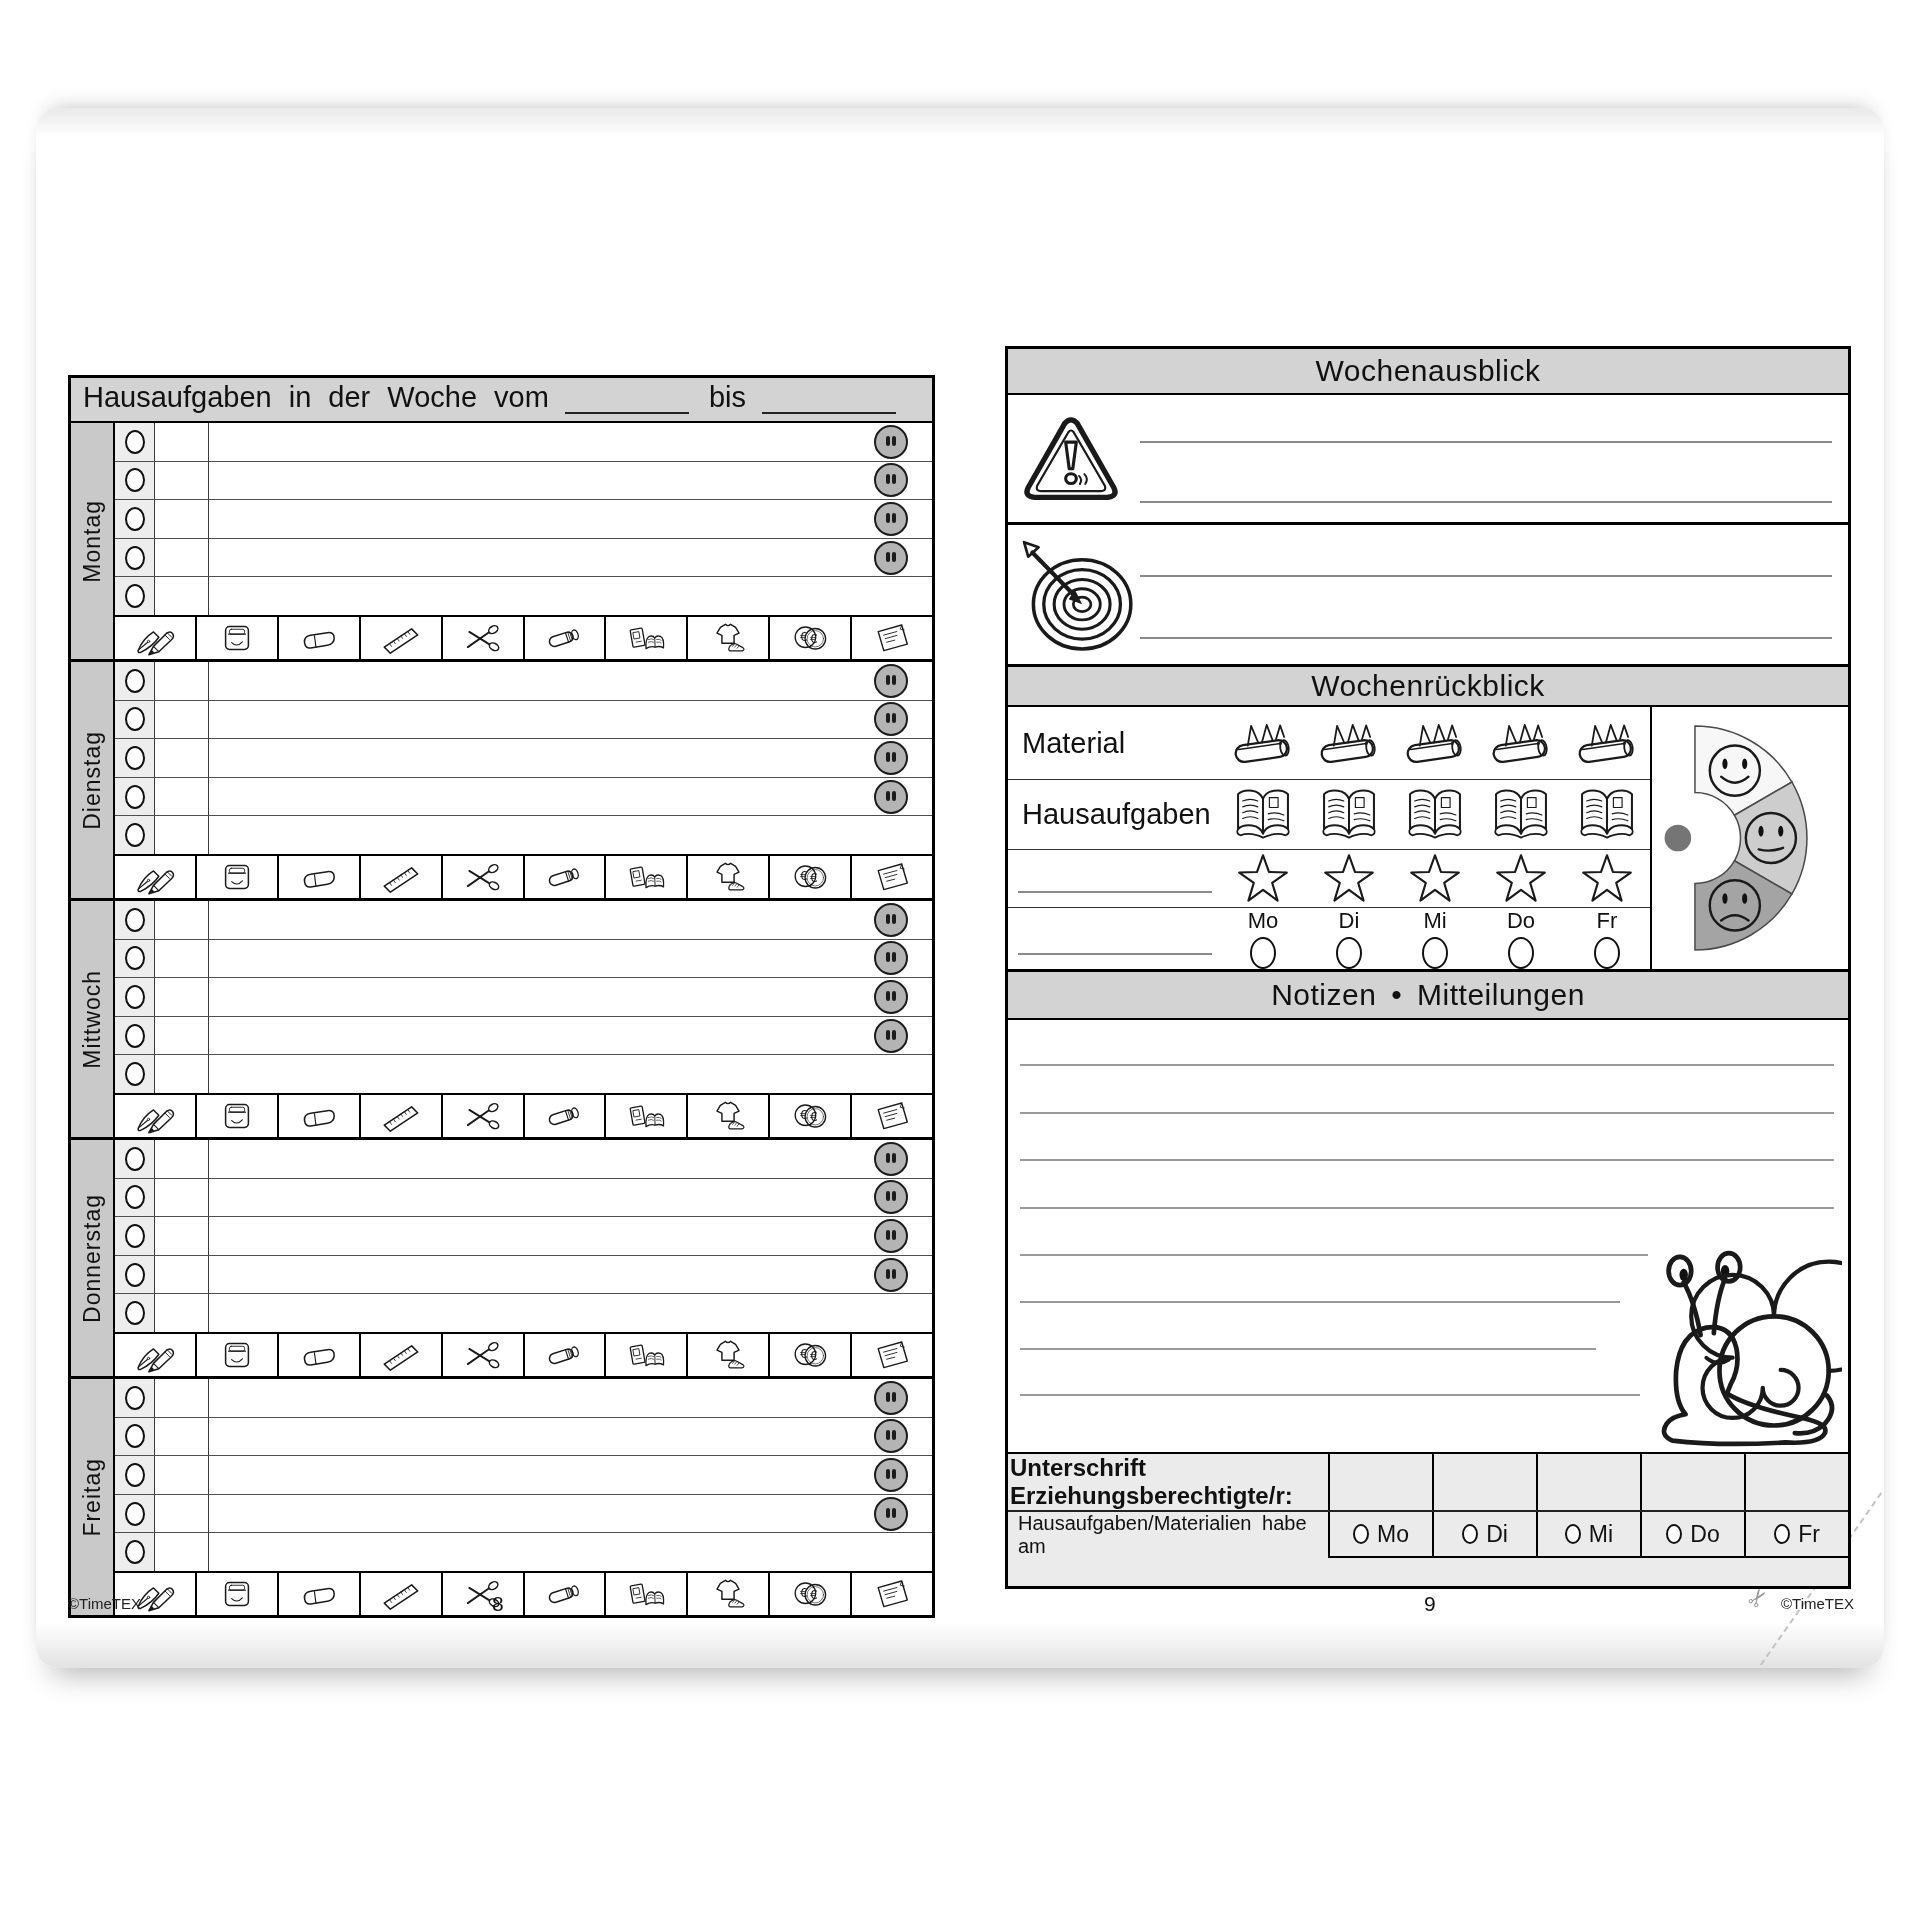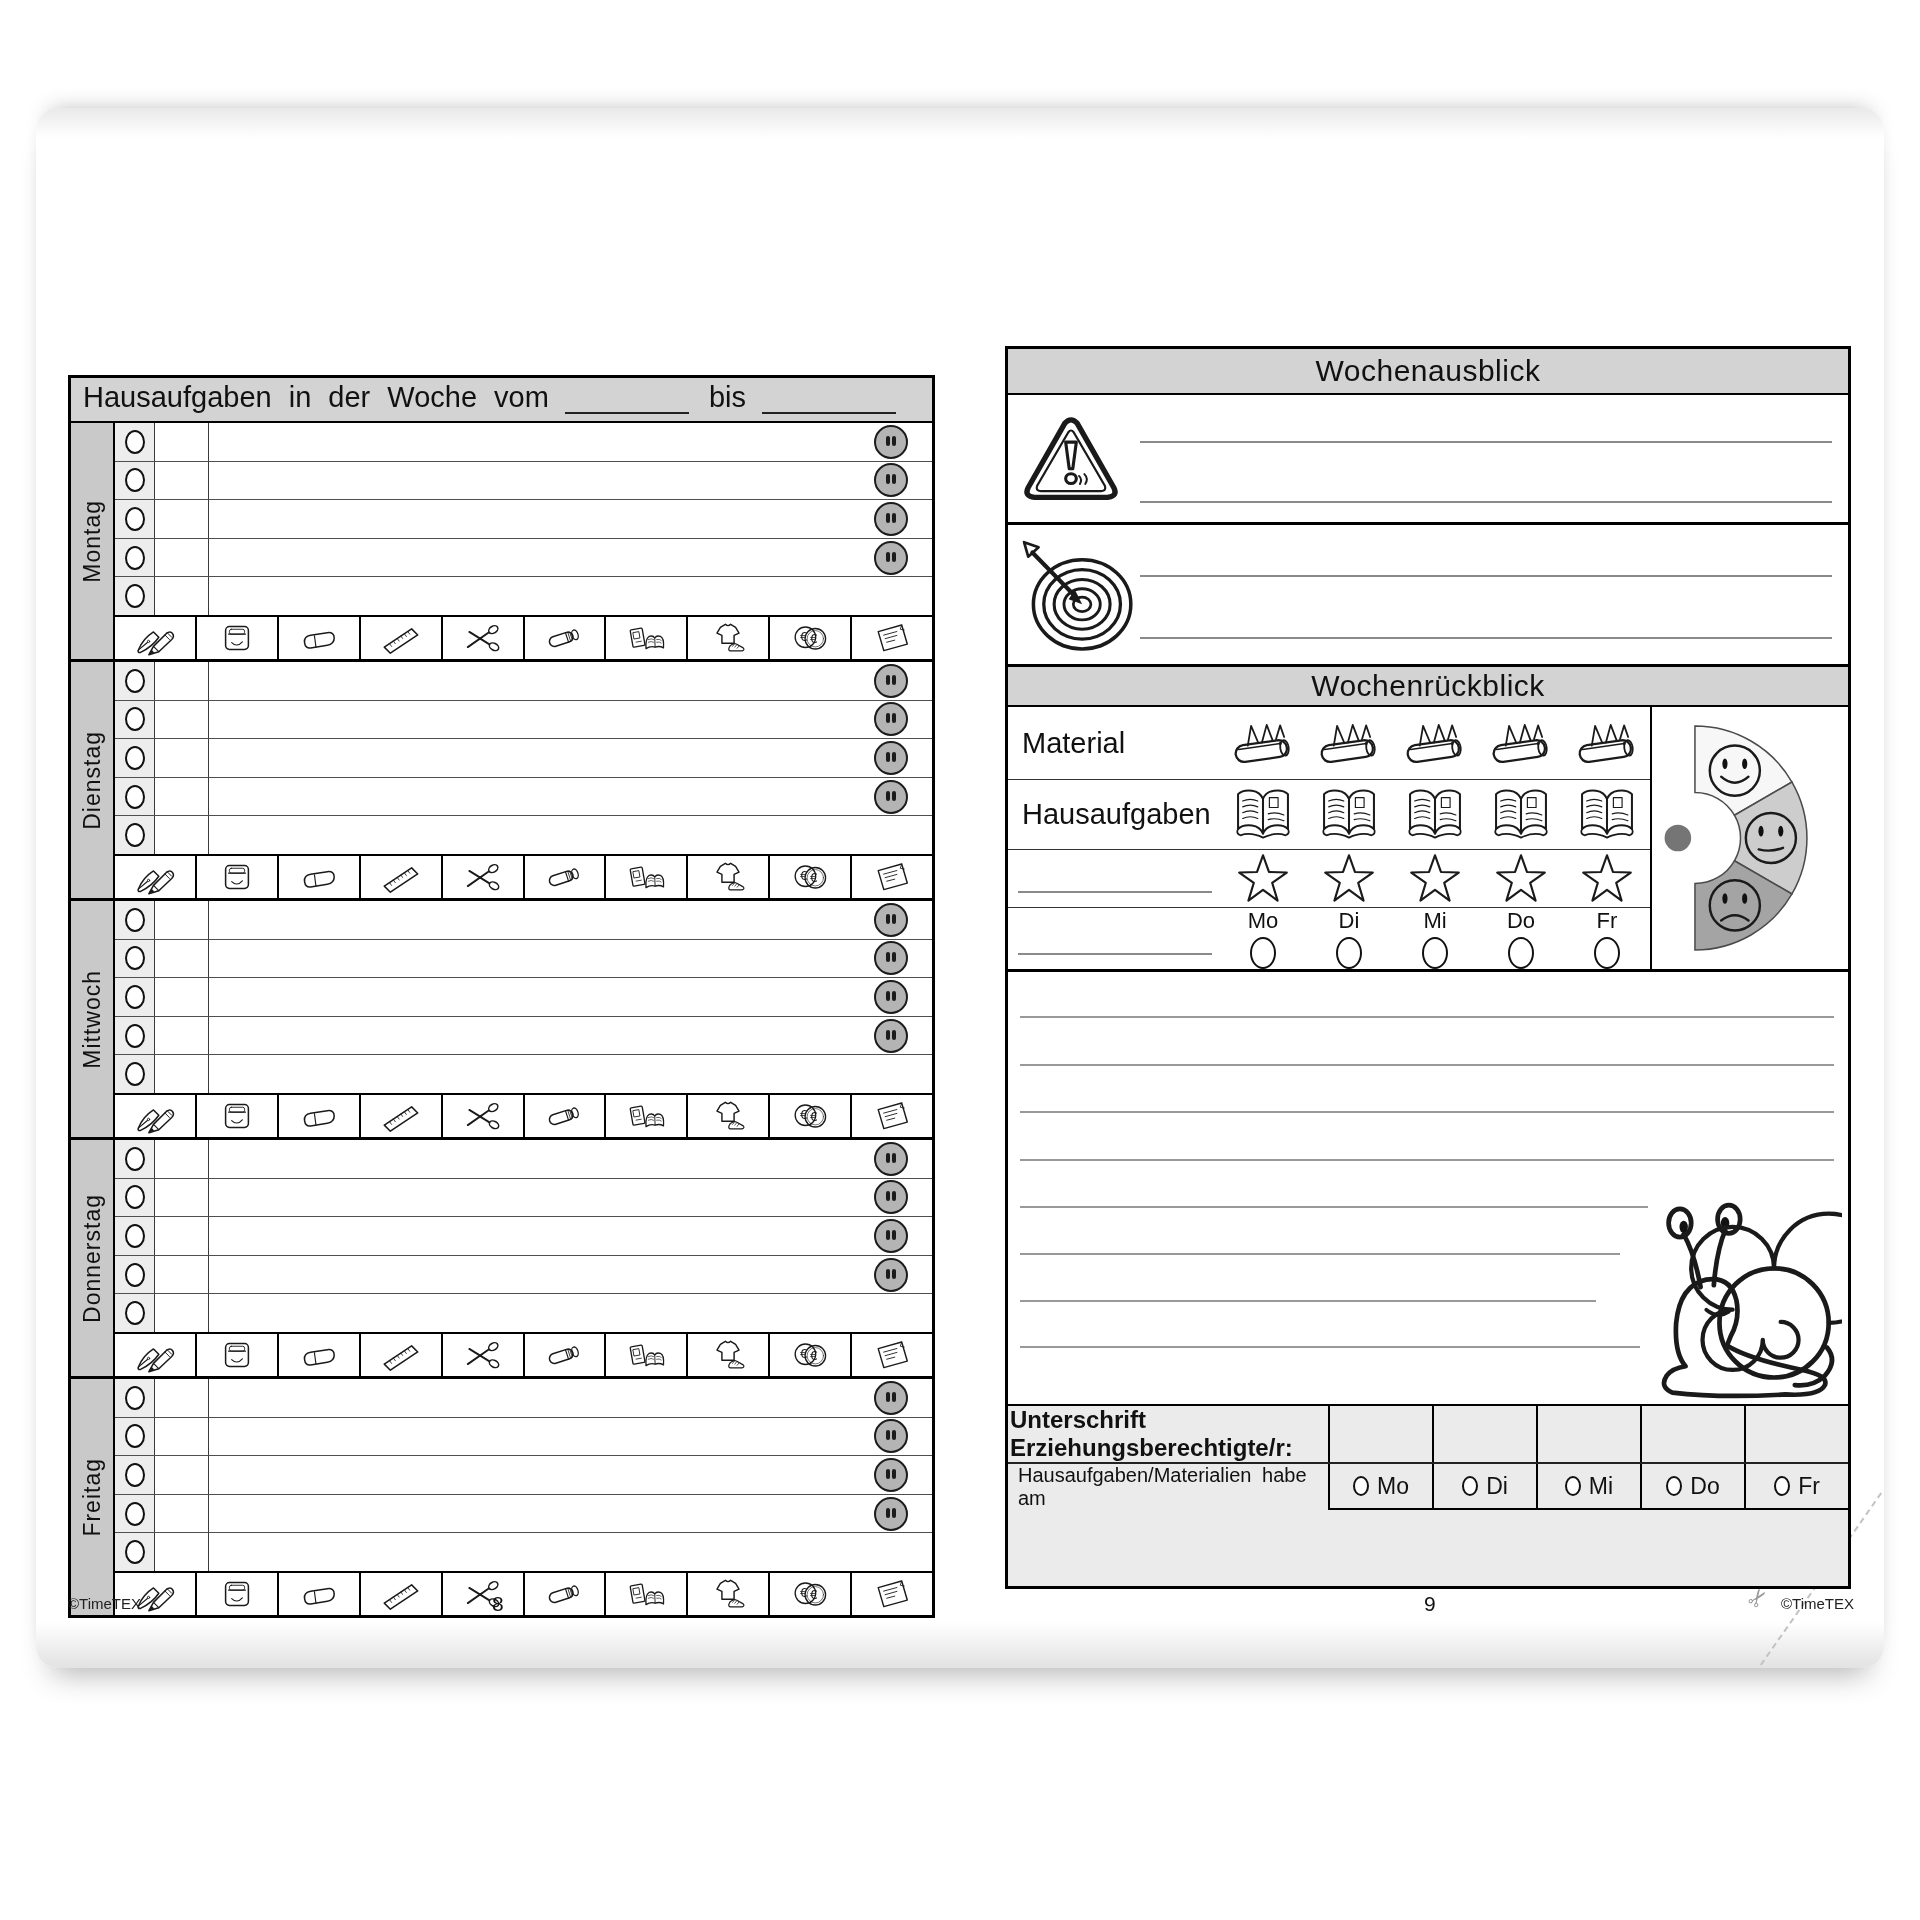--- a/index.html
+++ b/index.html
@@ -904,20 +904,21 @@
           <path d="M40 13 A118 118 0 0 1 142.2 72 L81.6 107 A48 48 0 0 0 40 83 Z" fill="#f7f7f7" stroke="#4a4a4a" stroke-width="1.6"></path>
           <path d="M142.2 72 A118 118 0 0 1 142.2 190 L81.6 155 A48 48 0 0 0 81.6 107 Z" fill="#cdcdcd" stroke="#4a4a4a" stroke-width="1.6"></path>
           <path d="M142.2 190 A118 118 0 0 1 40 249 L40 179 A48 48 0 0 0 81.6 155 Z" fill="#a4a4a4" stroke="#4a4a4a" stroke-width="1.6"></path>
           <use href="#happy-smiley-icon" x="50" y="28" width="64" height="64"></use>
           <use href="#neutral-smiley-icon" x="88" y="99" width="64" height="64"></use>
           <use href="#sad-smiley-icon" x="50" y="170" width="64" height="64"></use>
         </svg>
       </div>
     </div>
 
+    <header class="rp-header h3">Notizen • Mitteilungen</header>
 
     <div class="notes">
       <div class="nline" style="top:44px;  right:14px;"></div>
       <div class="nline" style="top:92px;  right:14px;"></div>
       <div class="nline" style="top:139px; right:14px;"></div>
       <div class="nline" style="top:187px; right:14px;"></div>
       <div class="nline" style="top:234px; right:200px;"></div>
       <div class="nline" style="top:281px; right:228px;"></div>
       <div class="nline" style="top:328px; right:252px;"></div>
       <div class="nline" style="top:374px; right:208px;"></div>

